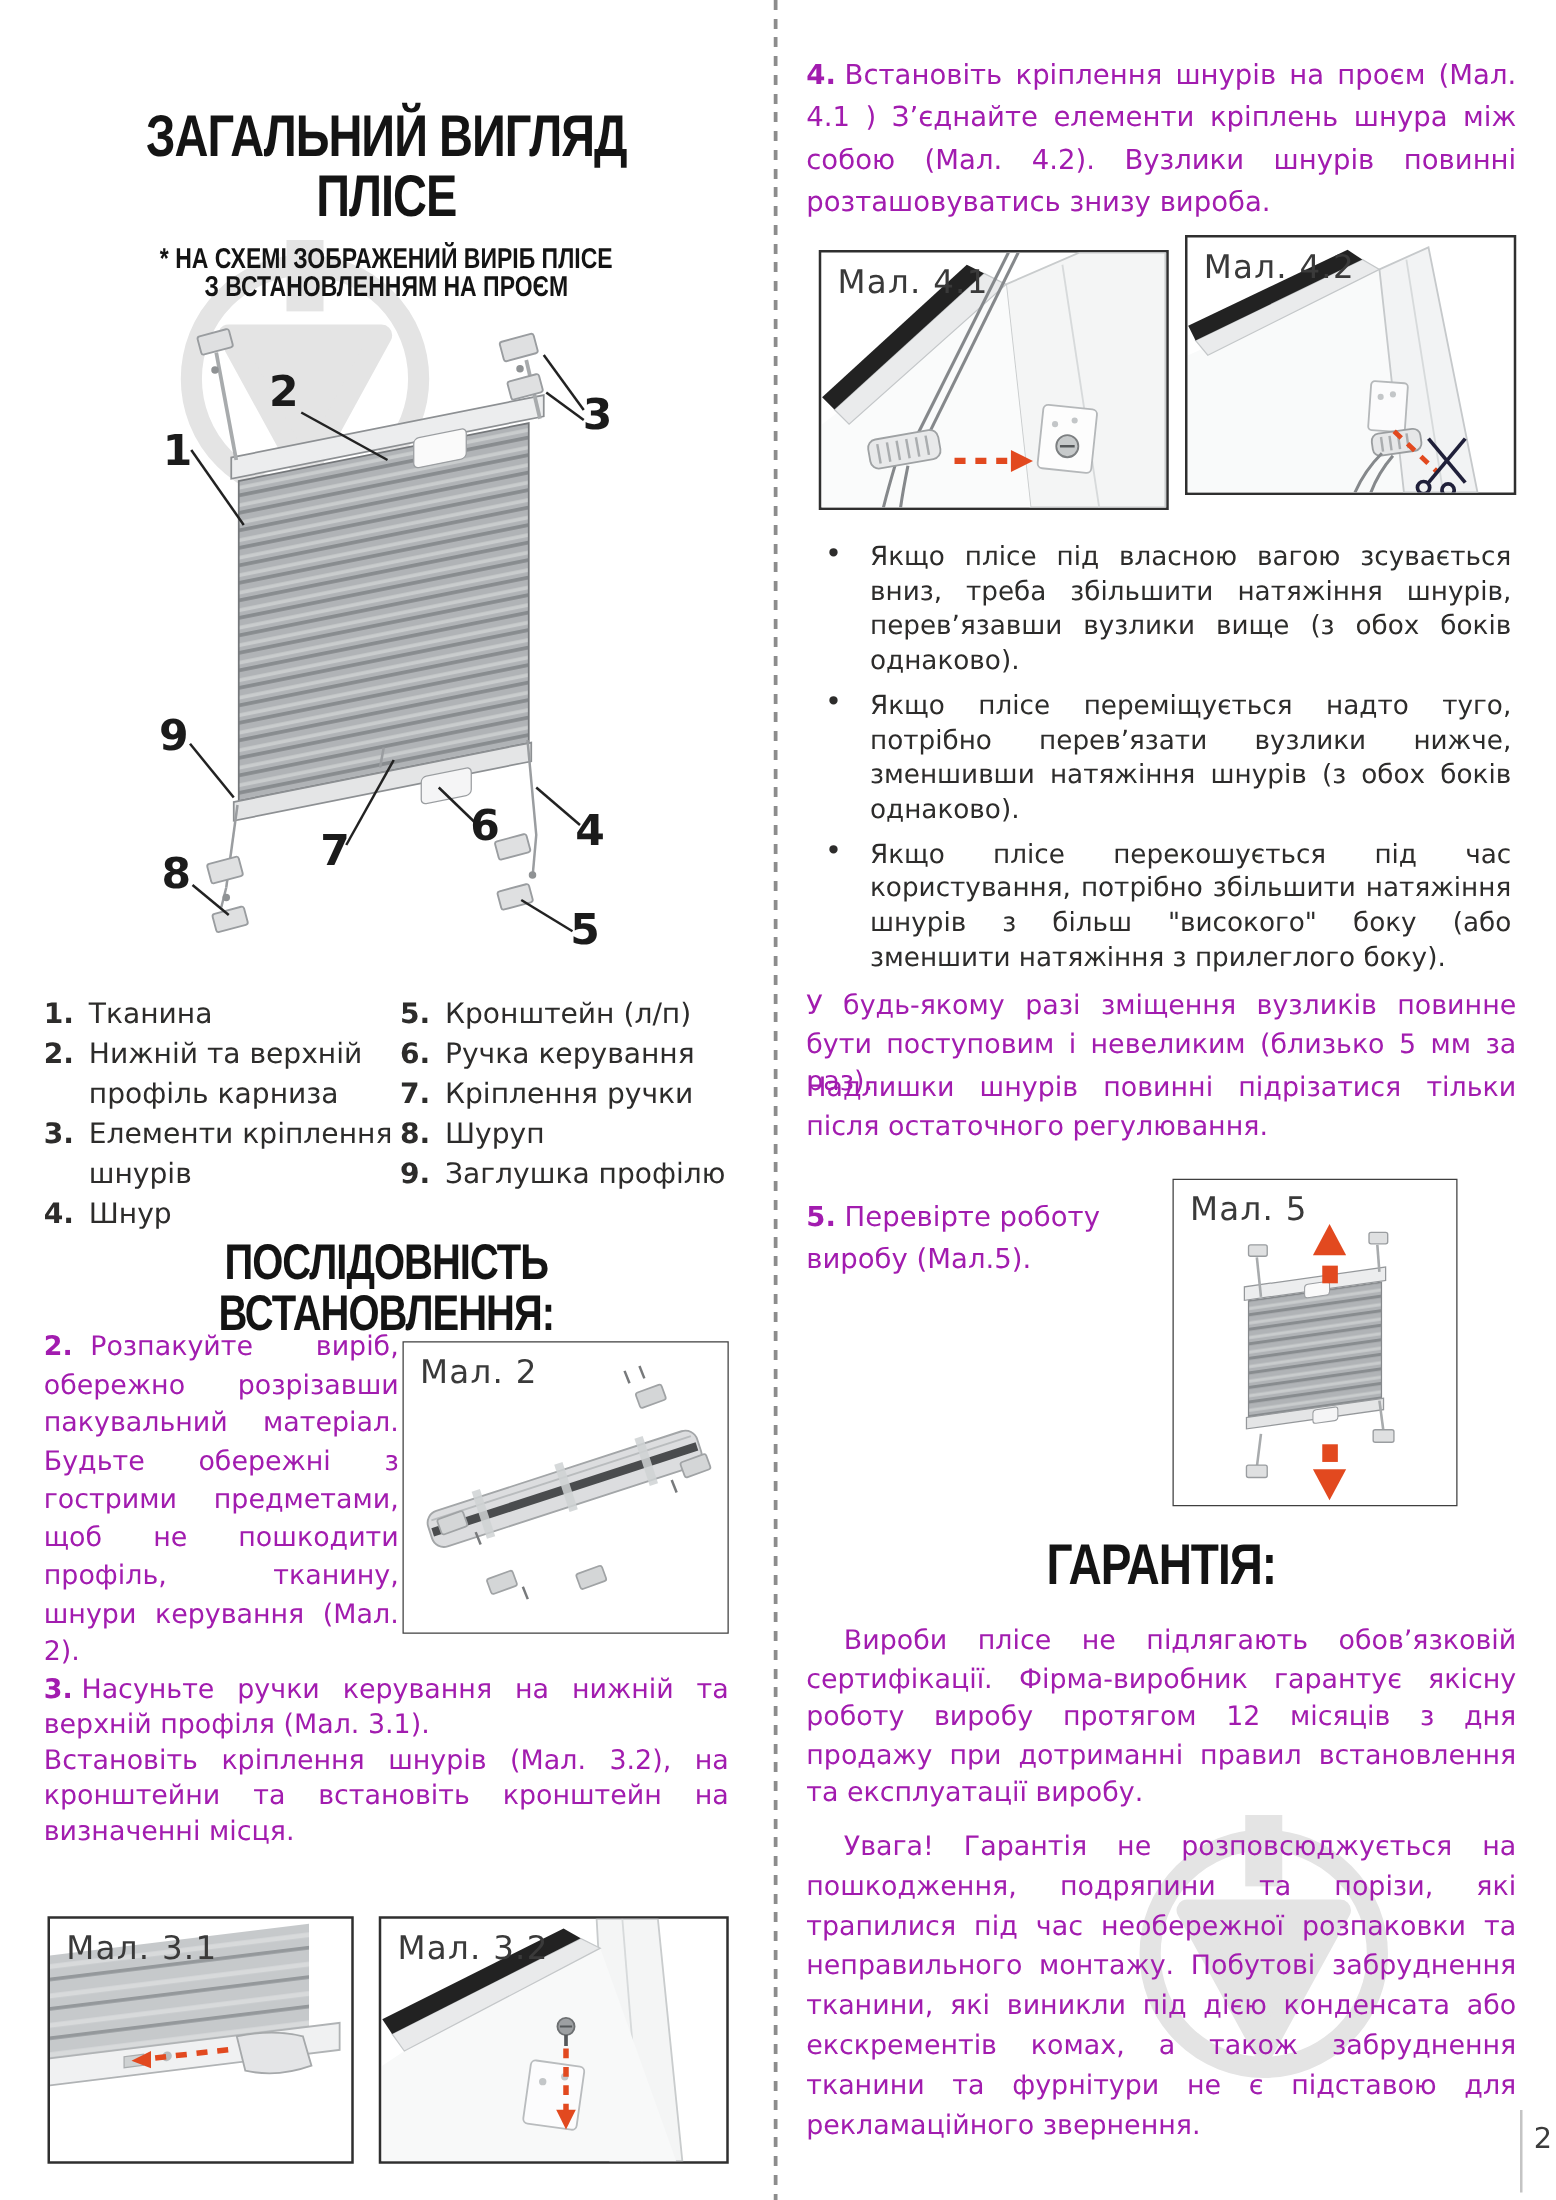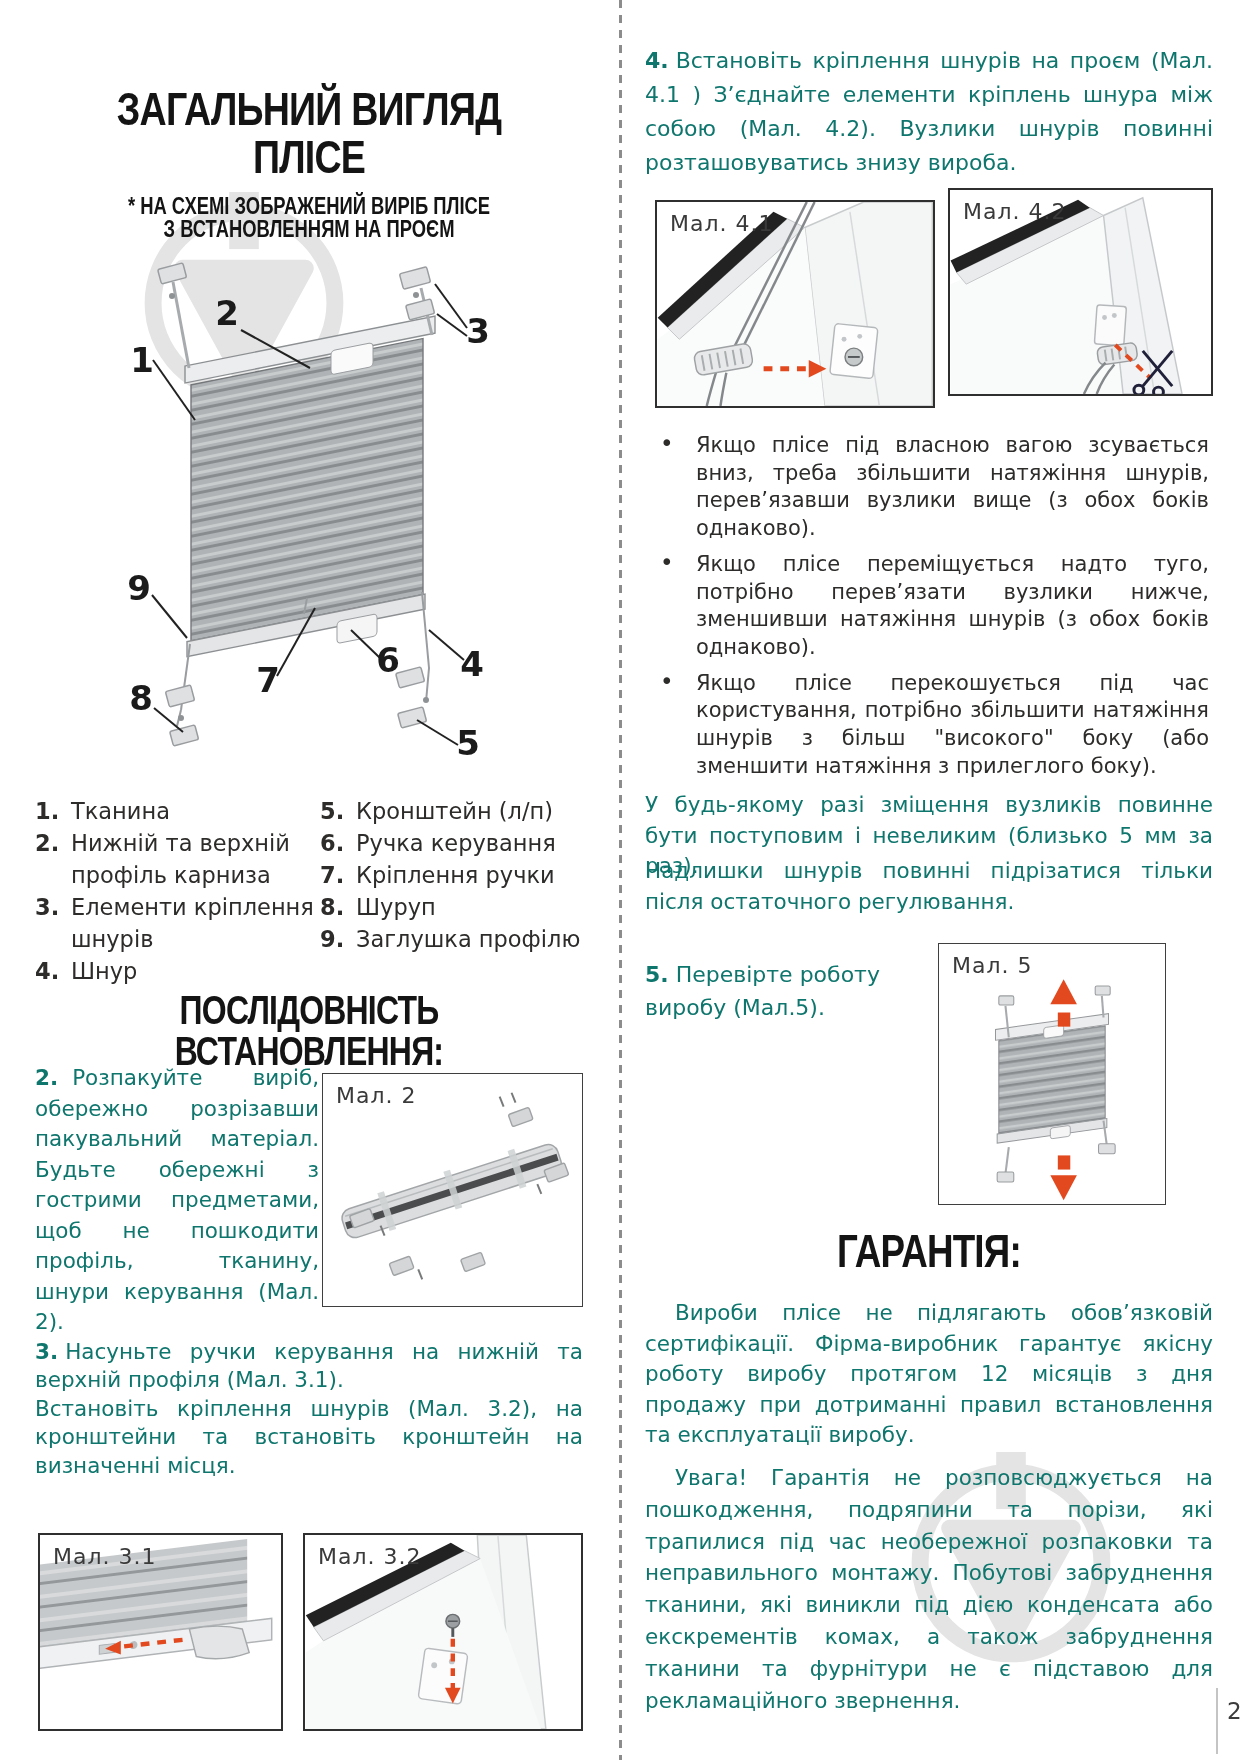--- a/index.html
+++ b/index.html
@@ -6,37 +6,37 @@
   .page{position:relative;width:1245px;height:1760px;background:#fff;overflow:hidden;
         font-family:"DejaVu Sans",sans-serif;color:#2d2c2b;}
   .abs{position:absolute;}
   .col{position:absolute;top:0;height:1760px;z-index:2;}
   .watermark{position:absolute;z-index:1;}
   
   .hd{font-family:"Liberation Sans",sans-serif;font-weight:bold;color:#141414;
       text-transform:uppercase;text-align:center;width:100%;letter-spacing:-1px;
       transform:scaleX(0.8);transform-origin:50% 0;line-height:1.02;}
   
-  .bt{font-size:21.5px;line-height:1.42;text-align:justify;color:#0f766e;}
+  .bt{font-size:21.5px;line-height:1.42;text-align:justify;color:#a21caf;}
   .stepnum{font-weight:bold;margin-right:14px;}
   .stepnum.tight{margin-right:7px;}
   
   .legend{display:flex;font-size:22.5px;line-height:32px;color:#2d2c2b;}
   .litem{display:flex;margin:0;}
   .lnum{font-weight:bold;width:36px;flex:none;}
   .ltext{flex:1;}
   
   .bullet{display:flex;font-size:21px;line-height:1.32;margin:0;}
   .dot{width:47px;flex:none;padding-left:15px;box-sizing:border-box;}
   .dot::before{content:"\2022";font-size:23px;}
   .bullet p{margin:4px;text-align:justify;}
   
   .fig{position:absolute;background:#fff;border:2.5px solid #2f2f2f;box-sizing:border-box;}
   .fig.thin{border:1.6px solid #3f3f3f;}
-  .figlabel{position:absolute;top:9px;left:13px;font-size:22px;color:#3a3a3a;
+  .figlabel{position:absolute;top:9px;left:13px;font-size:26px;color:#3a3a3a;
             letter-spacing:1px;z-index:3;}
   .fig svg{display:block;width:100%;height:100%;}
   .divider{position:absolute;left:619px;top:0;height:1760px;width:3px;z-index:0;
            background:repeating-linear-gradient(to bottom,#8c8c8c 0 8px,transparent 8px 15px);}
   .pageline{position:absolute;left:1216px;top:1688px;width:2px;height:66px;background:#c4c4c4;}
   .pagenum{position:absolute;left:1227px;top:1698px;font-size:23px;color:#3c3c3c;}
 </style>
 </head>
 <body>
 

